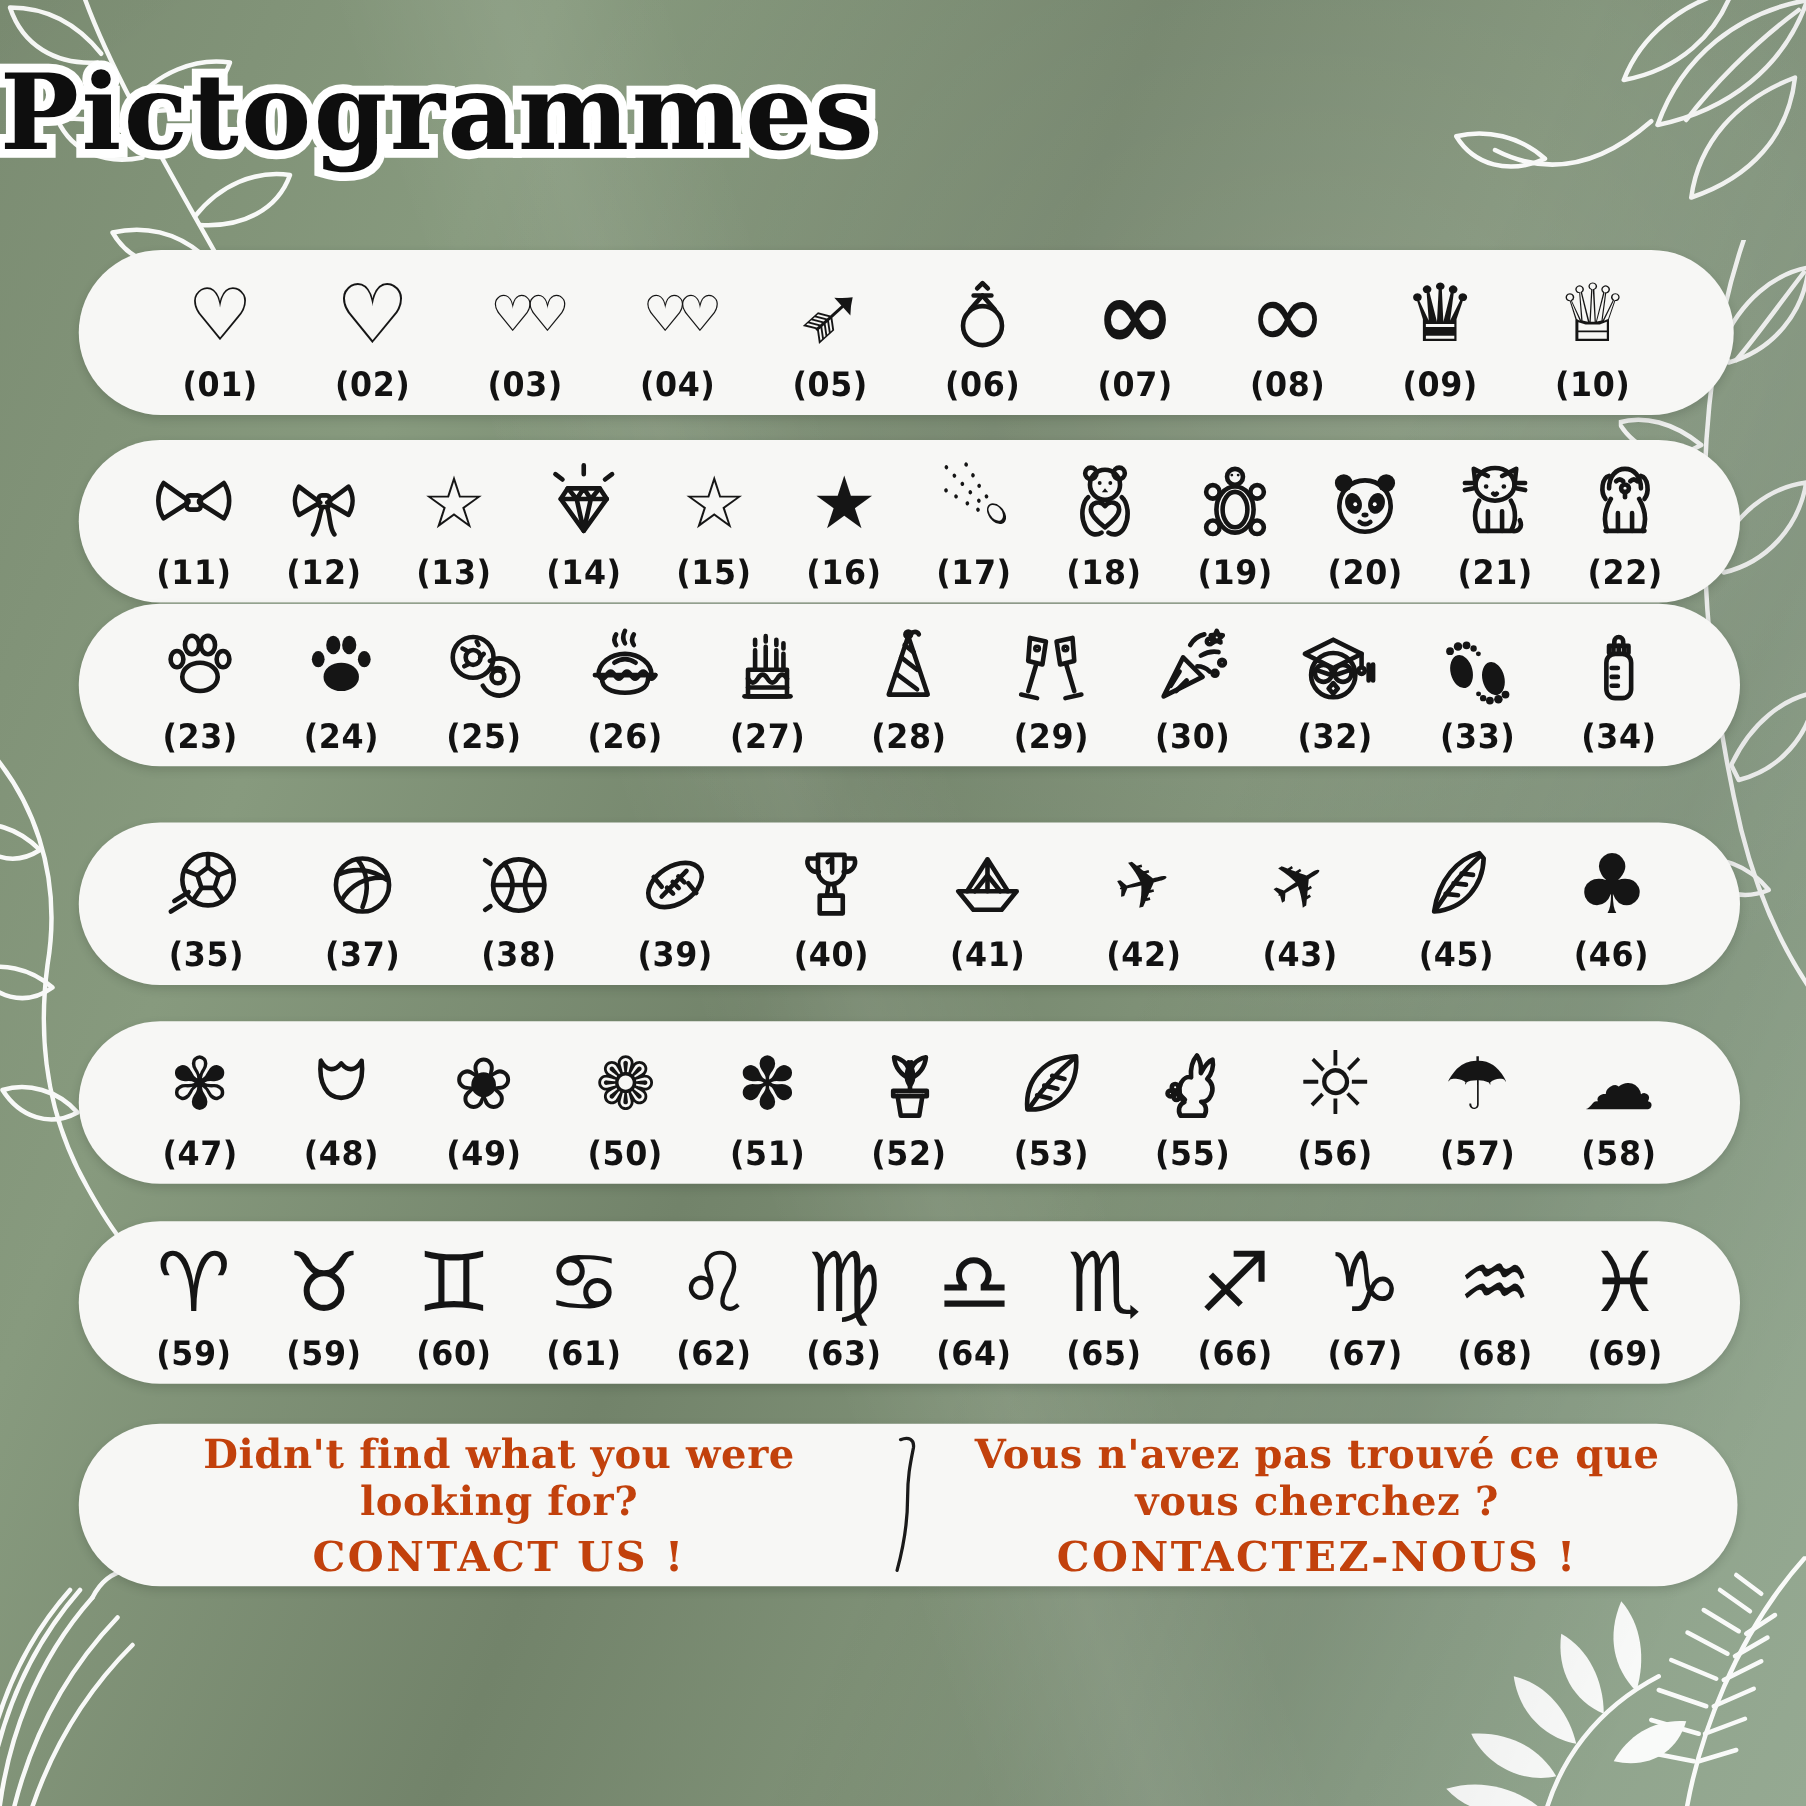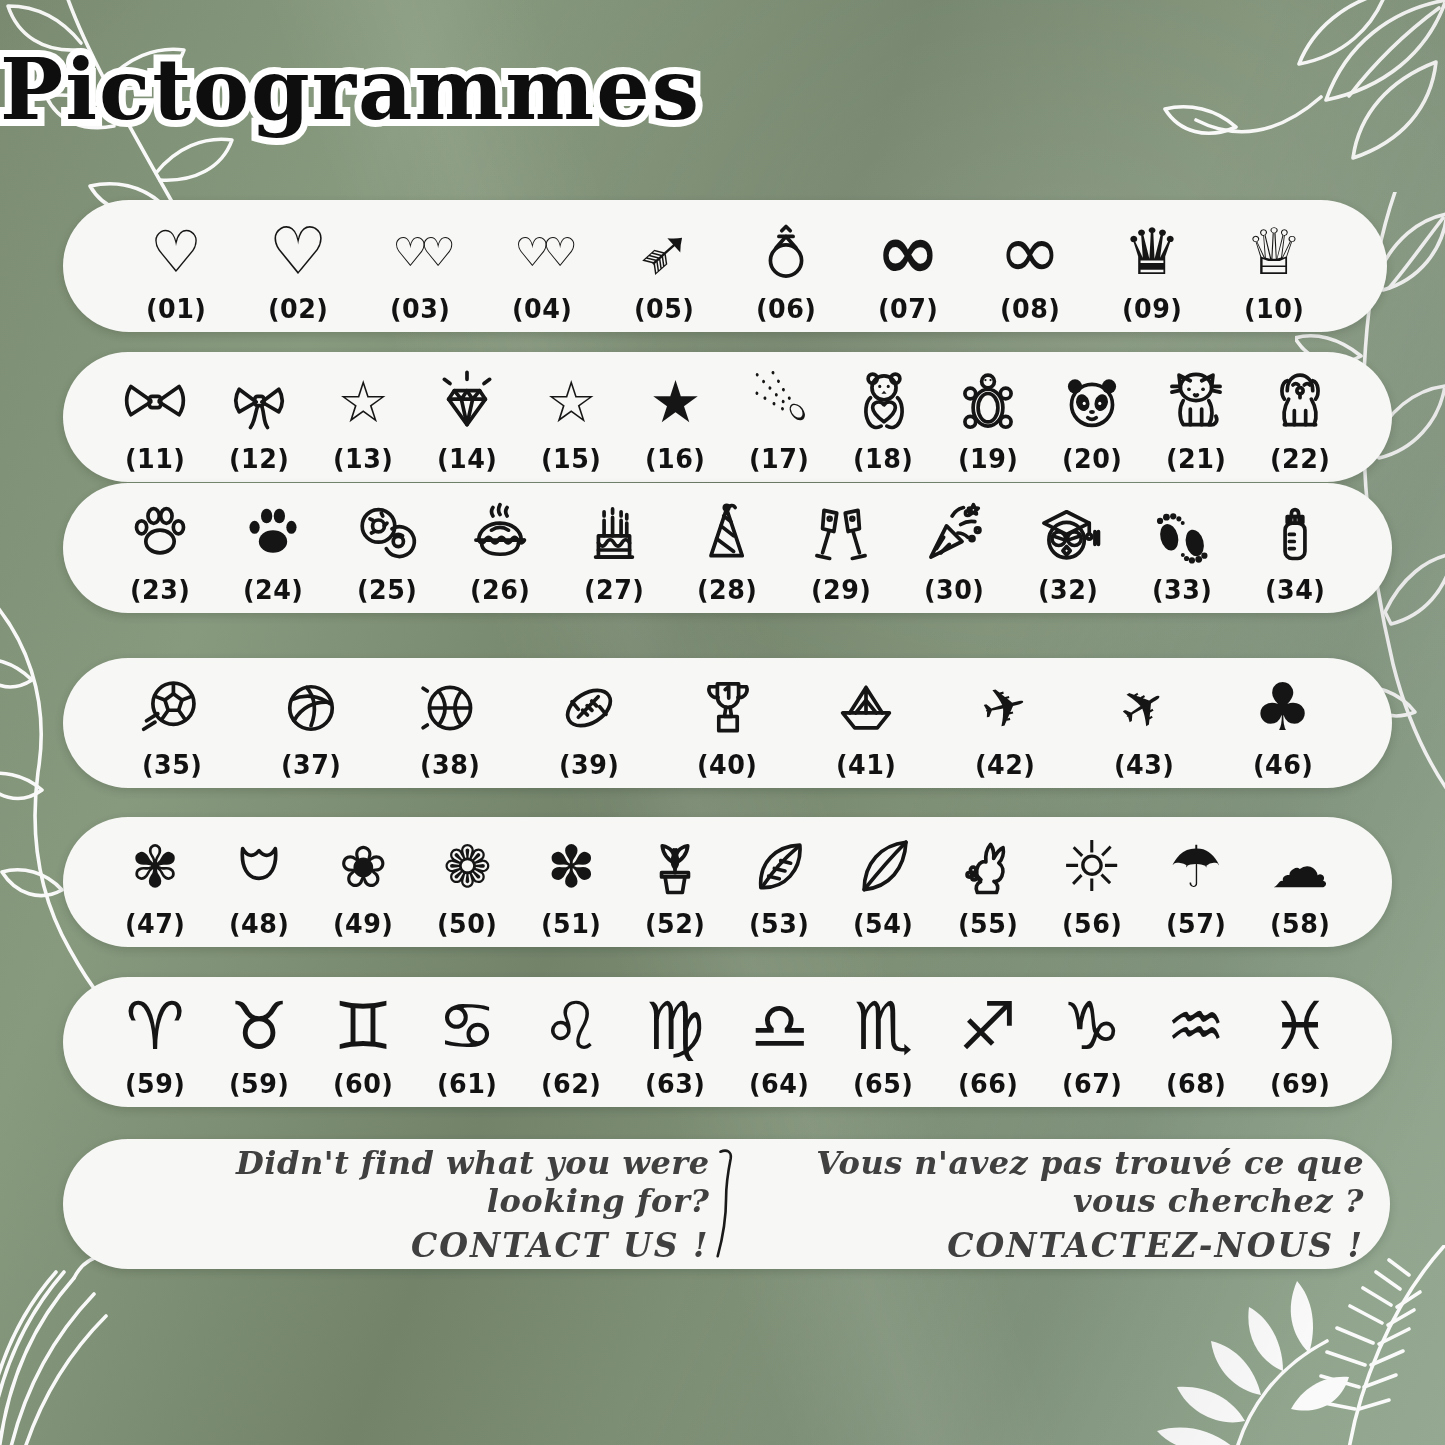--- a/index.html
+++ b/index.html
@@ -66,21 +66,21 @@
   .m-flip{transform:scaleX(-1) rotate(8deg);font-size:60px;}
   .m-rot15{transform:rotate(-14deg);font-size:54px;}
   .m-rot30{transform:rotate(-32deg);font-size:54px;font-weight:700;}
   .m-sun{font-size:70px;}
 
   .footer-band{
     position:absolute;left:63px;right:55px;top:1139px;height:130px;
     background:#f7f7f5;border-radius:66px;box-shadow:0 3px 8px rgba(30,40,28,.18);
     display:flex;align-items:center;z-index:2;padding:0 26px;
   }
-  .f-block{flex:1;text-align:right;font-family:"DejaVu Serif",serif;font-style:italic;color:#404040;}
+  .f-block{flex:1;text-align:center;font-family:"DejaVu Serif",serif;color:#c2410c;}
   .f-line1{font-size:32px;font-weight:700;letter-spacing:.5px;}
   .f-line2{font-size:33px;font-weight:700;letter-spacing:2px;margin-top:6px;}
   .f-divider{width:34px;height:112px;flex:0 0 auto;}
   .f-divider path{fill:none;stroke:#1a1a1a;stroke-width:2.8;stroke-linecap:round;}
 </style>
 </head>
 <body>
 
 <svg class="decor tl" viewBox="0 0 300 340">
   <path d="M75 -10 C95 60 150 150 255 335"></path>
@@ -543,20 +543,30 @@
     </div>
     <div class="cell">
       <span class="ic m-rot15">✈</span>
       <span class="num">(42)</span>
     </div>
     <div class="cell">
       <span class="ic m-rot30">✈</span>
       <span class="num">(43)</span>
     </div>
     <div class="cell">
+      <span class="ic">
+        <svg viewBox="0 0 48 48" fill="none" stroke="#151515" stroke-width="2.6" stroke-linecap="round" stroke-linejoin="round">
+          <path d="M37 6C25 9 14 21 11.5 39 29 37.5 39 24 39.5 9z"></path>
+          <path d="M13 37C20 26 29 15 37 8"></path>
+          <path d="M18 29l7 .8M22.5 23l7 .8M27 17.5l6.5.8"></path>
+        </svg>
+      </span>
+      <span class="num">(45)</span>
+    </div>
+    <div class="cell">
       <span class="ic m-big">♣</span>
       <span class="num">(46)</span>
     </div>
   </div>
 <div class="band r5">
     <div class="cell">
       <span class="ic">✾</span>
       <span class="num">(47)</span>
     </div>
     <div class="cell">
@@ -594,29 +604,20 @@
     </div>
     <div class="cell">
       <span class="ic">
         <svg viewBox="0 0 48 48" fill="none" stroke="#151515" stroke-width="2.6" stroke-linecap="round" stroke-linejoin="round">
           <path d="M10.5 38.5C9 21 21 9 38 8.5 39.5 26 27.5 39.5 10.5 38.5z"></path>
           <path d="M12.5 36.5C19 27 27 18 36 10.5"></path>
           <path d="M16 30.5l7.5 1.8M20 25l7.5 1.8M24.5 19.5l7 1.8"></path>
         </svg>
       </span>
       <span class="num">(53)</span>
-    </div>
-    <div class="cell">
-      <span class="ic">
-        <svg viewBox="0 0 48 48" fill="none" stroke="#151515" stroke-width="2.6" stroke-linecap="round" stroke-linejoin="round">
-          <path d="M10 40C10 21 22 8.5 39.5 6.5 38.5 25 28 38 10 40z"></path>
-          <path d="M10 40C18 30 29 17 39.5 6.5"></path>
-        </svg>
-      </span>
-      <span class="num">(54)</span>
     </div>
     <div class="cell">
       <span class="ic">
         <svg viewBox="0 0 48 48" fill="none" stroke="#151515" stroke-width="2.6" stroke-linecap="round" stroke-linejoin="round">
           <path d="M27 42H16.5c-1.8-3.2-.6-6.4 2.2-7.6-2.8-2.8-3.6-7.6-1.8-11 1.3-2.5 3.6-3.6 5.6-3-.4-4.6.7-9.4 3.3-12.4 1.8 2.6 2.6 6.4 2.2 10 1.8-3.4 4-6.6 6.6-7.6.8 3.8-.4 8.2-3 10.8 2.8 2 3.8 5.6 2.2 9.2-1.2 2.6-3.4 4-5.6 3.8 2.6 1.4 3.6 4.6 1.8 7.8z"></path>
           <circle cx="13.5" cy="26" r="1.9"></circle>
           <circle cx="10.8" cy="29.5" r="1.6"></circle>
           <circle cx="14.2" cy="31.5" r="1.6"></circle>
           <path d="M15 29l4 4"></path>
         </svg>

